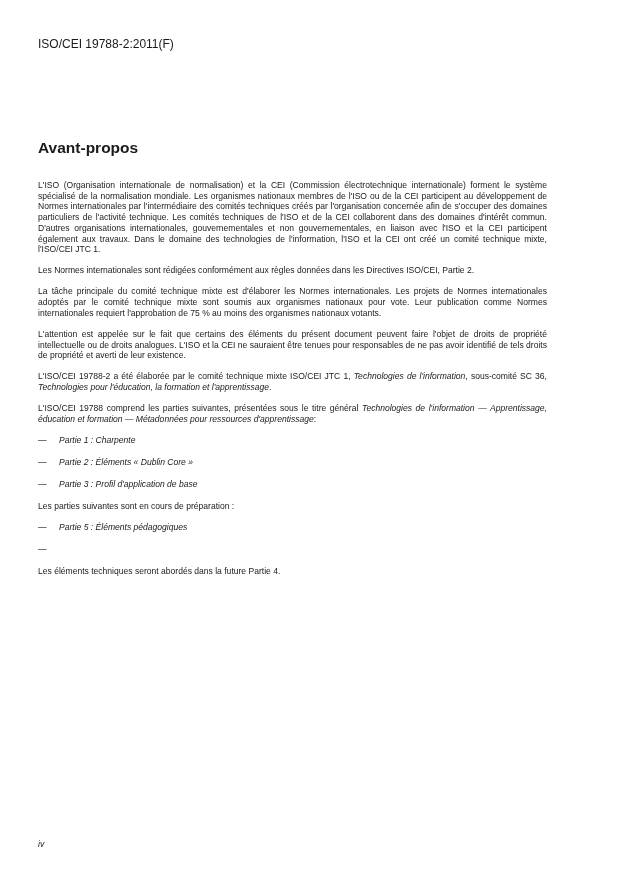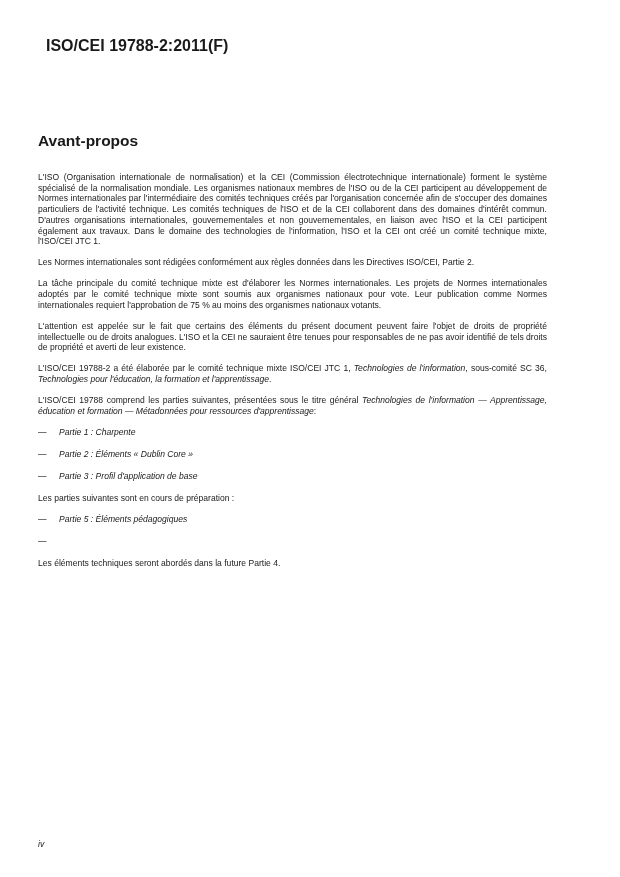--- a/index.html
+++ b/index.html
@@ -1,29 +1,29 @@
 <!DOCTYPE html>
 <html><head>
   <meta charset="utf-8">
   <style>
     html, body { margin: 0; padding: 0; background: #ffffff; }
     body {
       width: 620px; height: 877px; position: relative; overflow: hidden;
       font-family: "Liberation Sans", sans-serif; color: #1a1a1a;
     }
     .header-id {
-      position: absolute; left: 46px; top: 37px;
-      font-size: 16px; font-weight: bold; letter-spacing: 0;
+      position: absolute; left: 38px; top: 37px;
+      font-size: 12px; font-weight: normal; letter-spacing: 0;
     }
     .title {
-      position: absolute; left: 38px; top: 132px;
+      position: absolute; left: 38px; top: 139px;
       font-size: 15.5px; font-weight: bold; margin: 0;
     }
     .content {
-      position: absolute; left: 38px; top: 172px; width: 509px;
+      position: absolute; left: 38px; top: 180px; width: 509px;
       font-size: 8.55px; line-height: 10.7px;
     }
     .content p { margin: 0 0 10.4px 0; text-align: justify; }
     .content p.last-left { text-align: left; }
     .list-item { margin: 0 0 11.2px 0; display: flex; }
     .dash { width: 21px; flex: none; }
     .content i { font-style: italic; }
     .footer-page {
       position: absolute; left: 38px; top: 839px; font-size: 8.6px; font-style: italic;
     }

